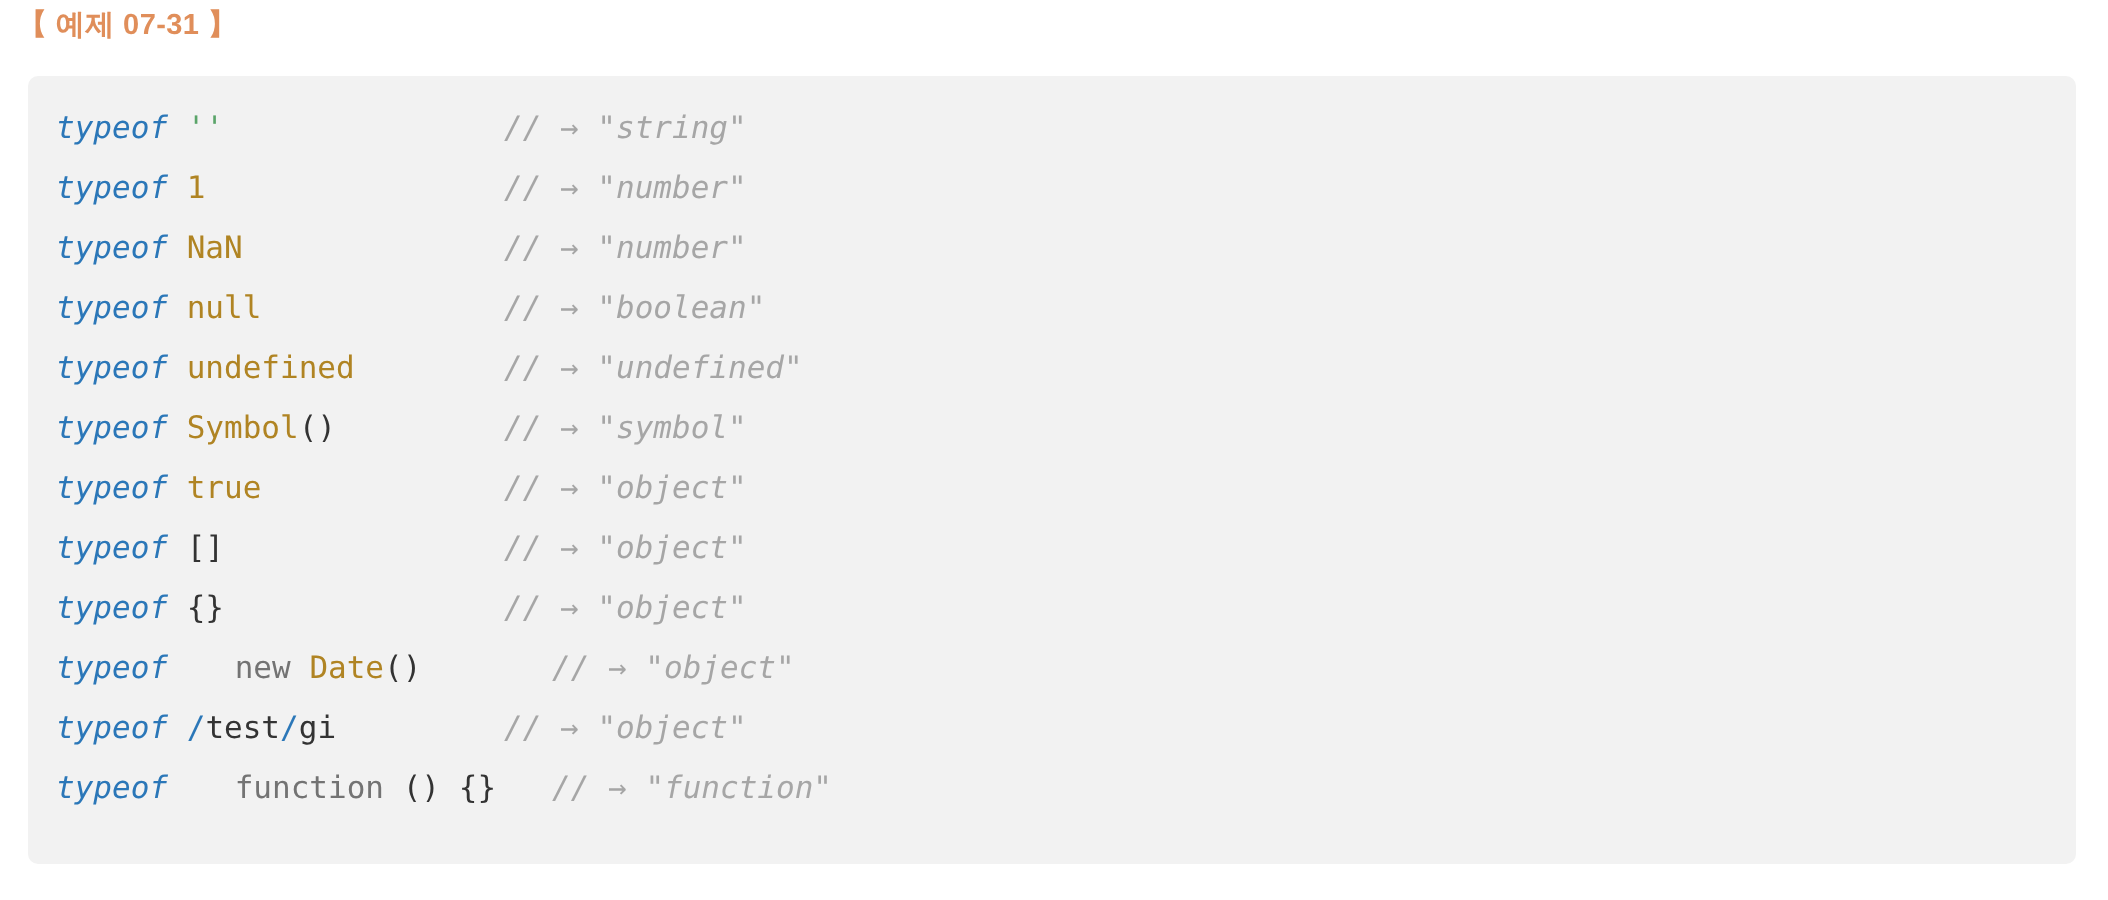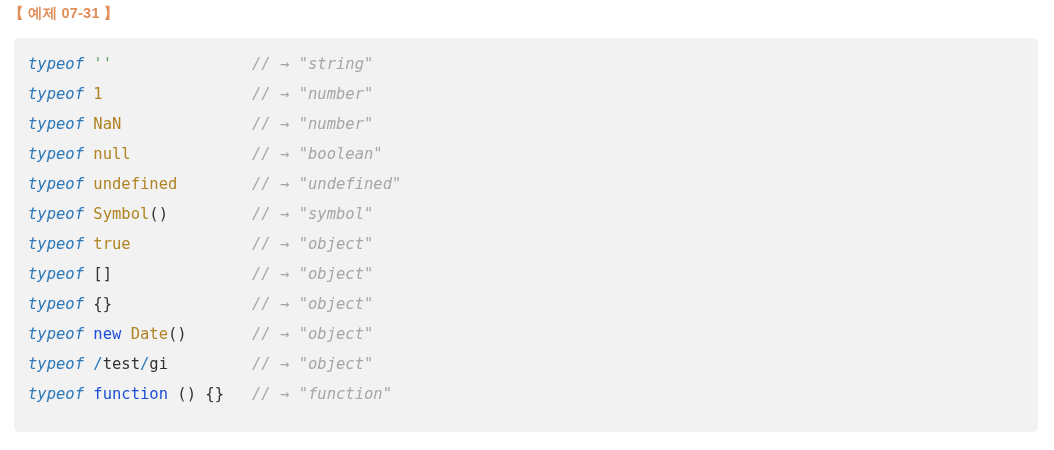--- a/index.html
+++ b/index.html
@@ -49,21 +49,21 @@
     font-size: 15.5px;
     line-height: 30px;
     height: 30px;
     white-space: pre;
     padding-left: 14px;
     color: #333333;
   }
   .tok-kw      { color: #2b77b8; font-style: italic; }
   .tok-string  { color: #5aa469; }
   .tok-literal { color: #b08423; }
-  .tok-op      { color: #1d4ed8; }
+  .tok-op      { color: #737373; margin-left: 24px; }
   .tok-punct   { color: #333333; }
   .tok-plain   { color: #333333; }
   .tok-regex-d { color: #2b77b8; }
   .tok-comment {
     color: #a6a6a6;
     font-style: italic;
   }
 </style>
 </head>
 <body>

